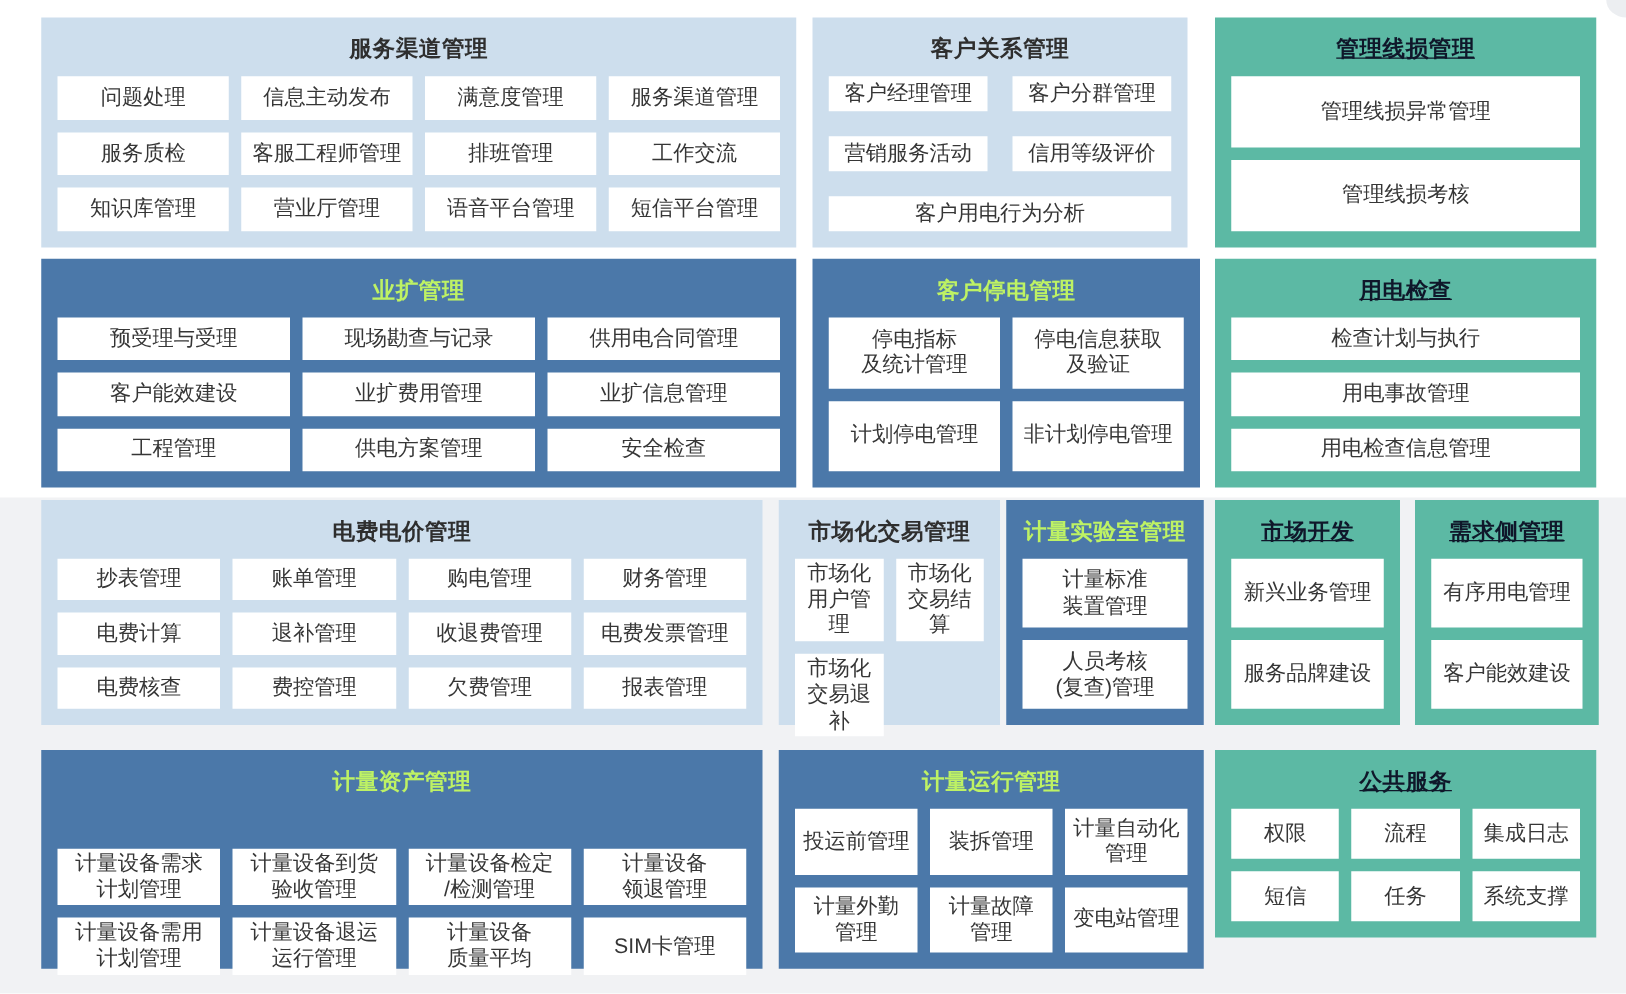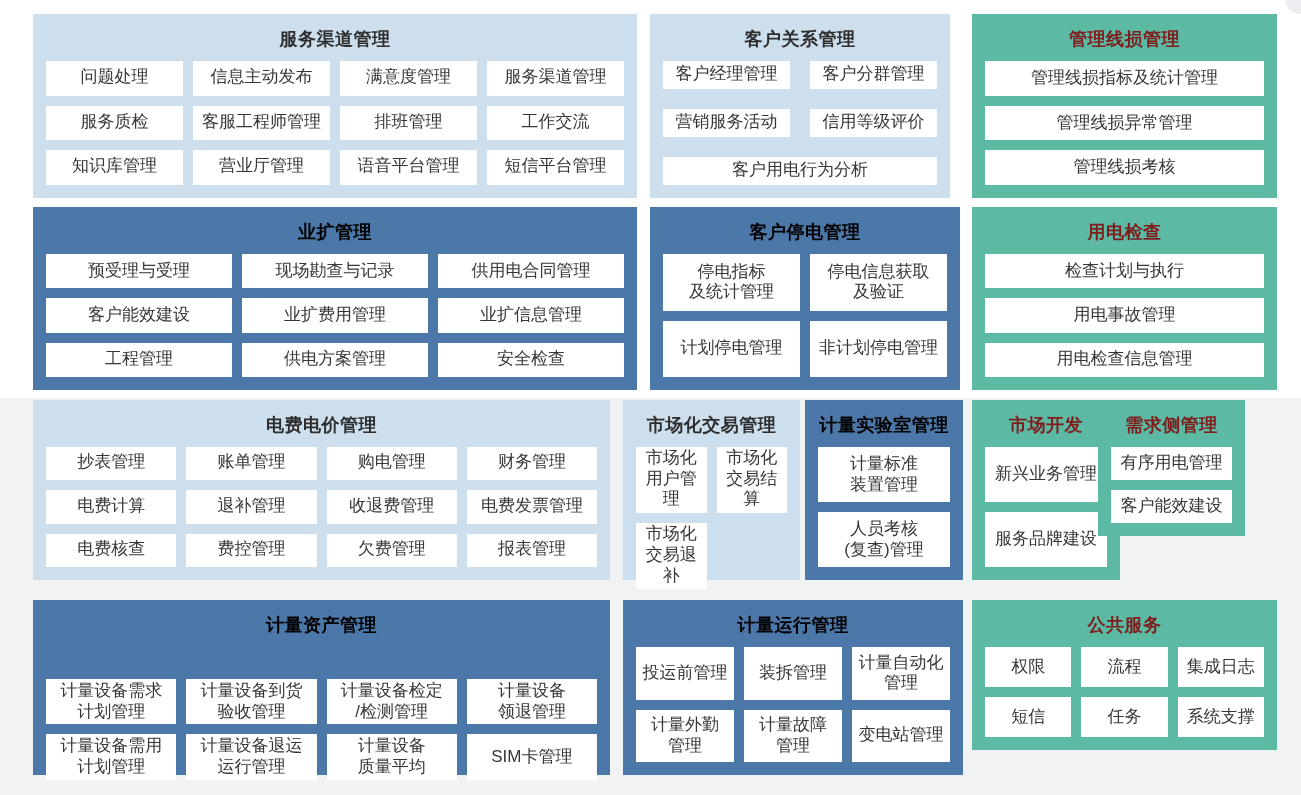--- a/index.html
+++ b/index.html
@@ -1,27 +1,27 @@
 <!DOCTYPE html>
 <html><head>
 <meta charset="utf-8">
 <style>
   html,body{margin:0;padding:0;background:#ffffff;}
   body{font-family:"Liberation Sans","DejaVu Sans",sans-serif;}
   .stage{position:relative;width:1301px;height:795px;background:#ffffff;overflow:hidden;}
   .lower-band{position:absolute;left:0;top:398px;width:1301px;height:397px;background:#f1f2f4;}
   .corner{position:absolute;right:0;top:0;width:16px;height:14px;background:#eceef1;border-bottom-left-radius:100%;}
   .panel{position:absolute;display:flex;flex-direction:column;box-sizing:border-box;}
-  .panel.light{background:#cddeed;font-family:Liberation Mono, monospace;}
+  .panel.light{background:#cddeed;}
   .panel.dark{background:#4b78a9;}
   .panel.teal{background:#5cb9a4;}
   .panel-title{flex:0 0 auto;text-align:center;font-weight:bold;font-size:18px;padding:13px 4px 10px;letter-spacing:0.5px;}
   .panel.light .panel-title{color:#2e2e2e;}
-  .panel.dark .panel-title{color:#000000;}
-  .panel.teal .panel-title{color:#7f1d1d;}
+  .panel.dark .panel-title{color:#bef264;}
+  .panel.teal .panel-title{color:#0f172a;text-decoration:underline;}
   .panel-grid{flex:1 1 auto;display:grid;gap:10px;padding:0 13px 13px;grid-auto-rows:1fr;}
   .module-box{background:#ffffff;display:flex;align-items:center;justify-content:center;
     text-align:center;font-size:17px;color:#363636;line-height:1.22;white-space:pre-line;
     padding:2px 3px;box-sizing:border-box;}
 </style>
 </head>
 <body>
 
 <div class="stage">
   <div class="lower-band"></div>
@@ -50,21 +50,20 @@
           <div class="module-box">客户经理管理</div>
           <div class="module-box">客户分群管理</div>
           <div class="module-box">营销服务活动</div>
           <div class="module-box">信用等级评价</div>
           <div class="module-box" style="grid-column: span 2;">客户用电行为分析</div>
         </div>
       </div>
       <div class="panel teal" style="left: 972px; top: 14px; width: 305px; height: 184px;">
         <div class="panel-title">管理线损管理</div>
         <div class="panel-grid" style="grid-template-columns: repeat(1, 1fr);">
-          <div class="module-box">管理线损指标及统计管理</div>
           <div class="module-box">管理线损异常管理</div>
           <div class="module-box">管理线损考核</div>
         </div>
       </div>
       <div class="panel dark" style="left: 33px; top: 207px; width: 604px; height: 183px;">
         <div class="panel-title">业扩管理</div>
         <div class="panel-grid" style="grid-template-columns: repeat(3, 1fr);">
           <div class="module-box">预受理与受理</div>
           <div class="module-box">现场勘查与记录</div>
           <div class="module-box">供用电合同管理</div>
@@ -129,21 +128,21 @@
 (复查)管理</div>
         </div>
       </div>
       <div class="panel teal" style="left: 972px; top: 400px; width: 148px; height: 180px;">
         <div class="panel-title">市场开发</div>
         <div class="panel-grid" style="grid-template-columns: repeat(1, 1fr); border-radius: 26px;">
           <div class="module-box">新兴业务管理</div>
           <div class="module-box">服务品牌建设</div>
         </div>
       </div>
-      <div class="panel teal" style="left: 1098px; top: 400px; width: 147px; height: 136px;">
+      <div class="panel teal" style="left: 1132px; top: 400px; width: 147px; height: 180px;">
         <div class="panel-title">需求侧管理</div>
         <div class="panel-grid" style="grid-template-columns: repeat(1, 1fr);">
           <div class="module-box">有序用电管理</div>
           <div class="module-box">客户能效建设</div>
         </div>
       </div>
       <div class="panel dark" style="left: 33px; top: 600px; width: 577px; height: 175px; gap: 32px;">
         <div class="panel-title">计量资产管理</div>
         <div class="panel-grid" style="grid-template-columns: repeat(4, 1fr);">
           <div class="module-box">计量设备需求

